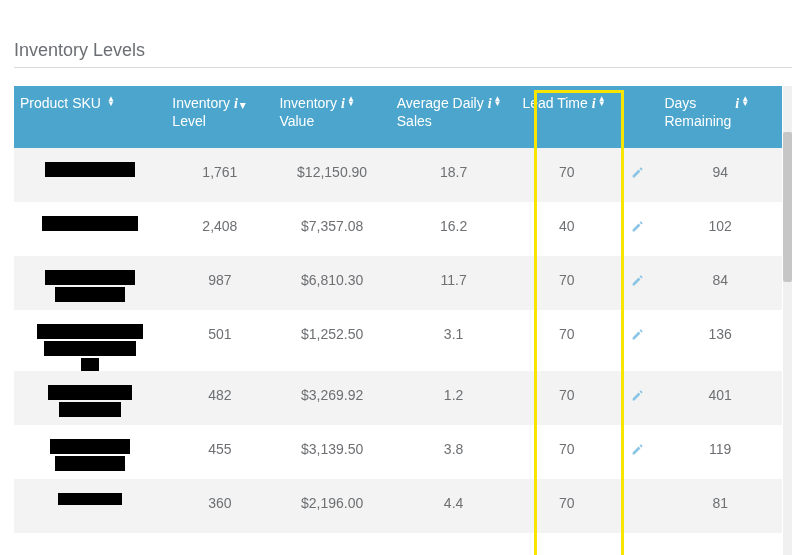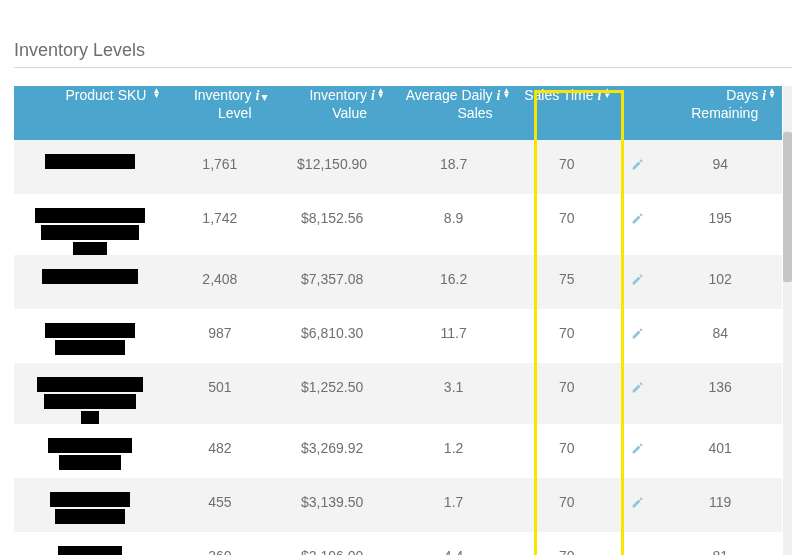--- a/index.html
+++ b/index.html
@@ -31,22 +31,22 @@
   table {
     width: 100%;
     border-collapse: collapse;
     table-layout: fixed;
   }
   thead th {
     background: #4ba5cc;
     color: #fff;
     font-weight: 400;
     font-size: 14px;
-    padding: 0 6px 18px 6px;
-    text-align: right;
+    padding: 8px 6px 18px 6px;
+    text-align: left;
     vertical-align: top;
     line-height: 1.3;
   }
   thead th .th-label { display: inline-block; }
   thead th .th-icons { display: inline-block; margin-left: 4px; vertical-align: top; }
   .icon { display: inline-block; }
   .info-icon {
     font-family: Georgia, serif;
     font-style: italic;
     font-weight: bold;
@@ -164,21 +164,21 @@
                   </span></span></th>
               <th><span class="th-label">Inventory<br>Level</span><span class="th-icons"><span class="icon info-icon">i</span><span class="icon chev-down">▾</span></span></th>
               <th><span class="th-label">Inventory<br>Value</span><span class="th-icons"><span class="icon info-icon">i</span><span class="icon sort-icon">
                     <span>▲</span>
                     <span>▼</span>
                   </span></span></th>
               <th><span class="th-label">Average Daily<br>Sales</span><span class="th-icons"><span class="icon info-icon">i</span><span class="icon sort-icon">
                     <span>▲</span>
                     <span>▼</span>
                   </span></span></th>
-              <th><span class="th-label">Sales Time</span><span class="th-icons"><span class="icon info-icon">i</span><span class="icon sort-icon">
+              <th><span class="th-label">Lead Time</span><span class="th-icons"><span class="icon info-icon">i</span><span class="icon sort-icon">
                     <span>▲</span>
                     <span>▼</span>
                   </span></span></th>
               <th><span class="th-label"></span><span class="th-icons"></span></th>
               <th><span class="th-label">Days<br>Remaining</span><span class="th-icons"><span class="icon info-icon">i</span><span class="icon sort-icon">
                     <span>▲</span>
                     <span>▼</span>
                   </span></span></th>
             </tr>
         </thead>
@@ -194,44 +194,27 @@
               <td class="val-cell">18.7</td>
               <td class="val-cell">70</td>
               <td class="edit-cell"><span class="pencil-icon"><svg viewBox="0 0 16 16">
                     <path d="M12.1 1.6l2.3 2.3-1.6 1.6-2.3-2.3 1.6-1.6zM2 11.7l7.3-7.3 2.3 2.3L4.3 14H2v-2.3z"></path>
                   </svg></span></td>
               <td class="val-cell">94</td>
             </tr>
             <tr>
               <td class="sku-cell">
                 <div style="display: flex; flex-direction: column; align-items: center; gap: 2px;">
-                  <span class="redact" style="width: 110px; height: 15px;"></span>
-                  <span class="redact" style="width: 98px; height: 15px;"></span>
-                  <span class="redact" style="width: 34px; height: 13px;"></span>
-                </div>
-              </td>
-              <td class="val-cell">1,742</td>
-              <td class="val-cell">$8,152.56</td>
-              <td class="val-cell">8.9</td>
-              <td class="val-cell">70</td>
-              <td class="edit-cell"><span class="pencil-icon"><svg viewBox="0 0 16 16">
-                    <path d="M12.1 1.6l2.3 2.3-1.6 1.6-2.3-2.3 1.6-1.6zM2 11.7l7.3-7.3 2.3 2.3L4.3 14H2v-2.3z"></path>
-                  </svg></span></td>
-              <td class="val-cell">195</td>
-            </tr>
-            <tr>
-              <td class="sku-cell">
-                <div style="display: flex; flex-direction: column; align-items: center; gap: 2px;">
                   <span class="redact" style="width: 96px; height: 15px;"></span>
                 </div>
               </td>
               <td class="val-cell">2,408</td>
               <td class="val-cell">$7,357.08</td>
               <td class="val-cell">16.2</td>
-              <td class="val-cell">75</td>
+              <td class="val-cell">40</td>
               <td class="edit-cell"><span class="pencil-icon"><svg viewBox="0 0 16 16">
                     <path d="M12.1 1.6l2.3 2.3-1.6 1.6-2.3-2.3 1.6-1.6zM2 11.7l7.3-7.3 2.3 2.3L4.3 14H2v-2.3z"></path>
                   </svg></span></td>
               <td class="val-cell">102</td>
             </tr>
             <tr>
               <td class="sku-cell">
                 <div style="display: flex; flex-direction: column; align-items: center; gap: 2px;">
                   <span class="redact" style="width: 90px; height: 15px;"></span>
                   <span class="redact" style="width: 70px; height: 15px;"></span>
@@ -281,21 +264,21 @@
             </tr>
             <tr>
               <td class="sku-cell">
                 <div style="display: flex; flex-direction: column; align-items: center; gap: 2px;">
                   <span class="redact" style="width: 80px; height: 15px;"></span>
                   <span class="redact" style="width: 70px; height: 15px;"></span>
                 </div>
               </td>
               <td class="val-cell">455</td>
               <td class="val-cell">$3,139.50</td>
-              <td class="val-cell">1.7</td>
+              <td class="val-cell">3.8</td>
               <td class="val-cell">70</td>
               <td class="edit-cell"><span class="pencil-icon"><svg viewBox="0 0 16 16">
                     <path d="M12.1 1.6l2.3 2.3-1.6 1.6-2.3-2.3 1.6-1.6zM2 11.7l7.3-7.3 2.3 2.3L4.3 14H2v-2.3z"></path>
                   </svg></span></td>
               <td class="val-cell">119</td>
             </tr>
             <tr>
               <td class="sku-cell">
                 <div style="display: flex; flex-direction: column; align-items: center; gap: 2px;">
                   <span class="redact" style="width: 64px; height: 12px;"></span>

